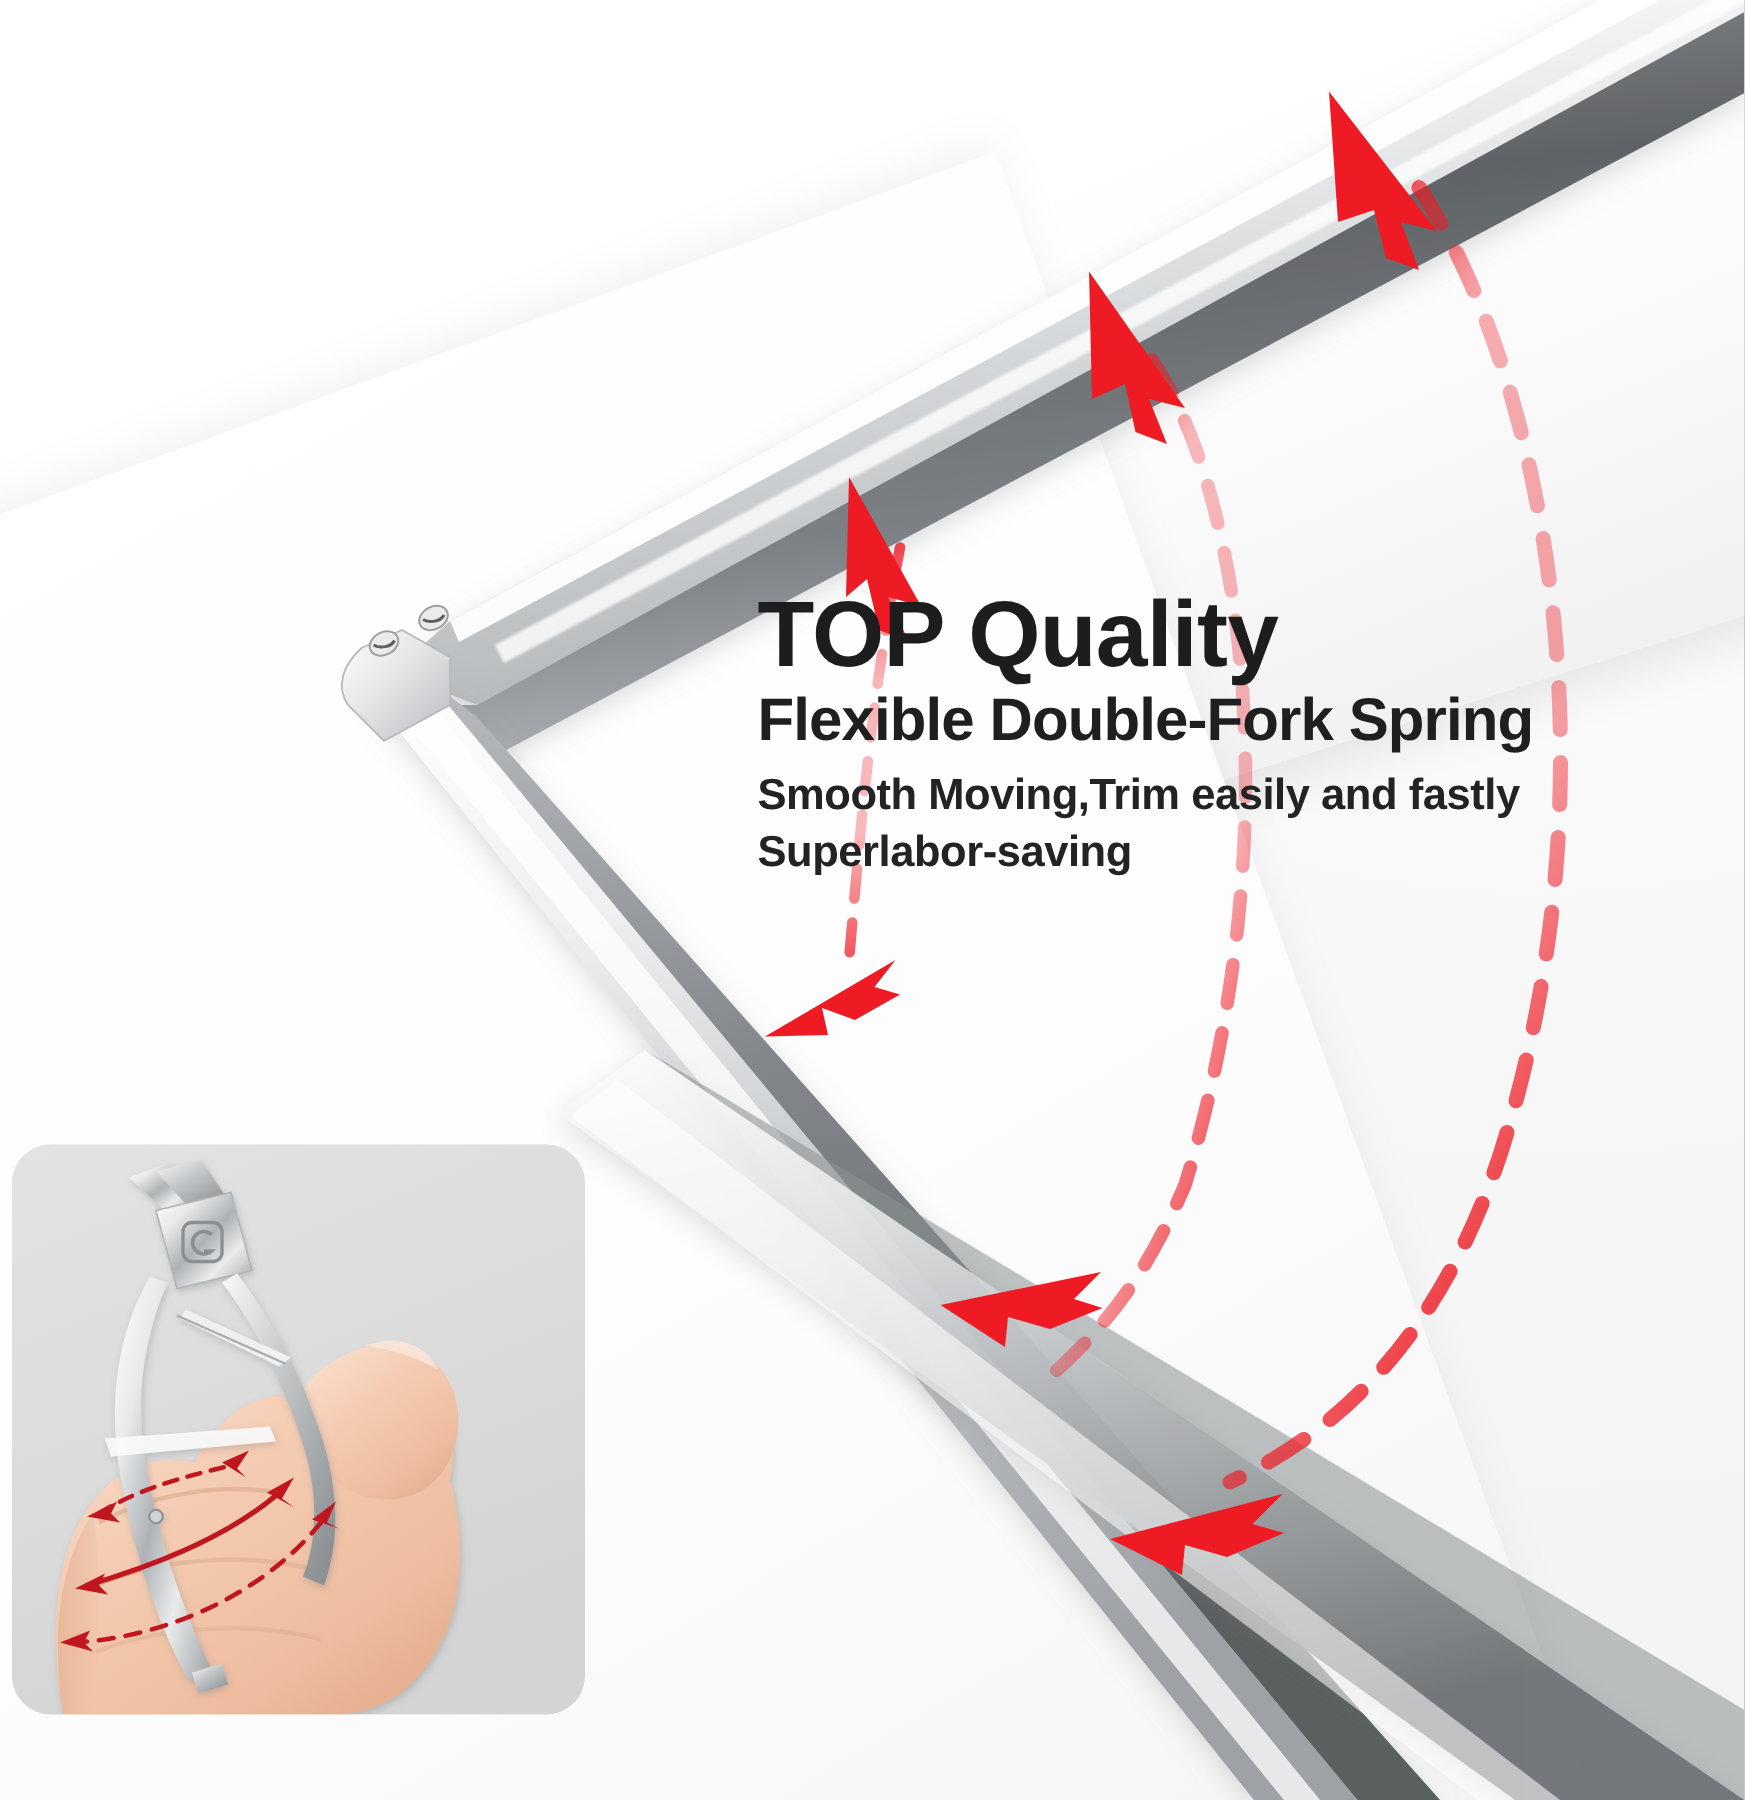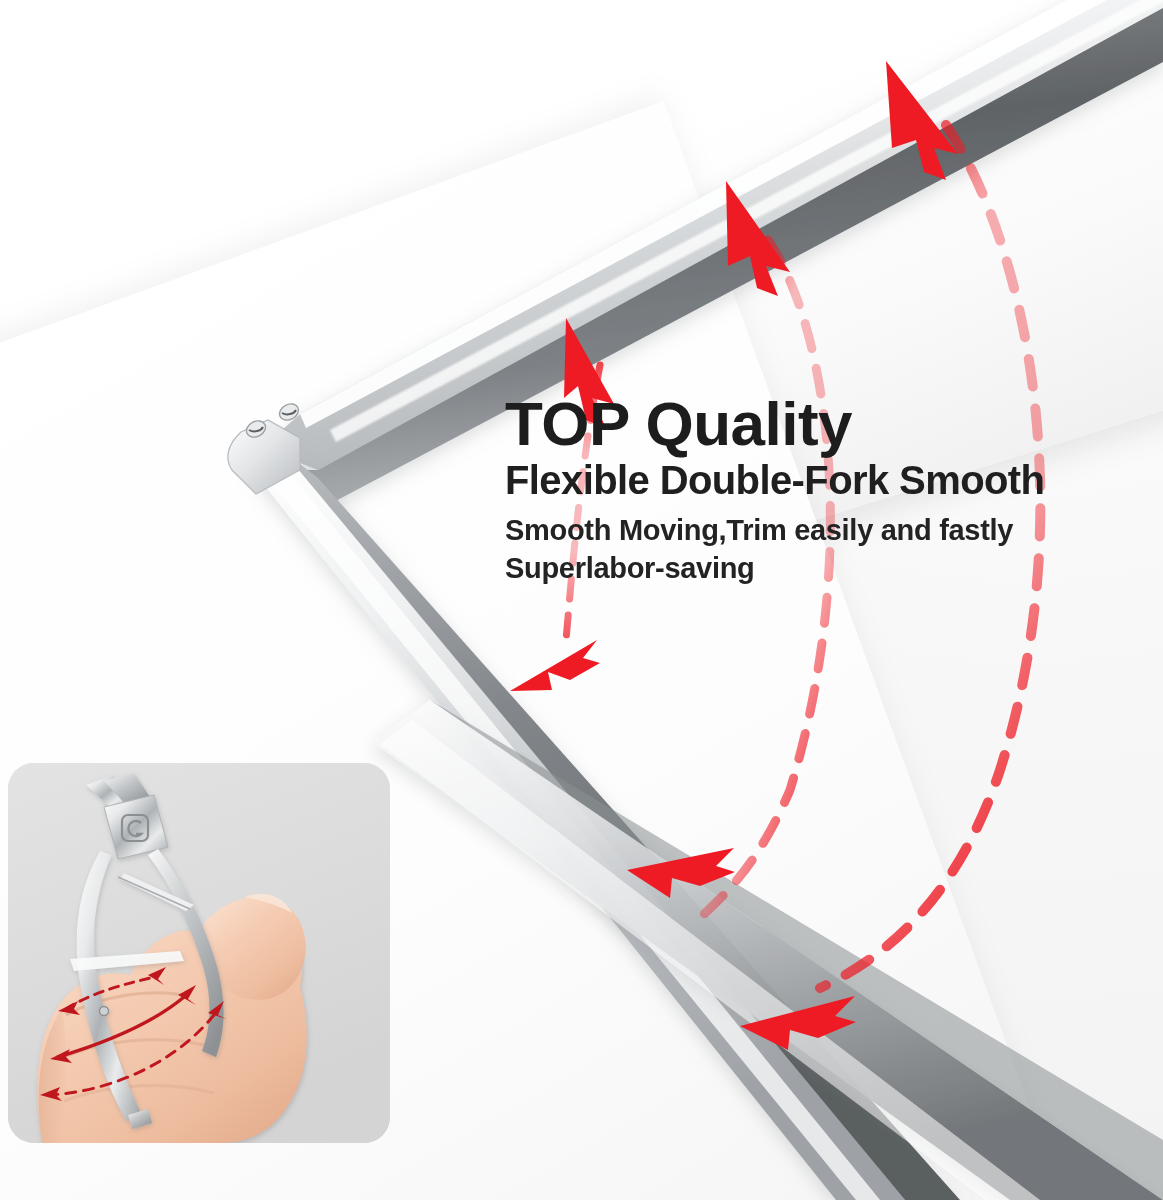--- a/index.html
+++ b/index.html
@@ -308,21 +308,21 @@
                  L 856 1022
                  L 818 1038
                  L 790 1030
                  L 788 1050 Z" fill="#ee1b24"></path>
       </g>
     </svg>
   </div>
 
   <div class="copy-block">
     <h1 class="headline">TOP Quality</h1>
-    <h2 class="subhead">Flexible Double-Fork Smooth</h2>
+    <h2 class="subhead">Flexible Double-Fork Spring</h2>
     <p class="bullet">Smooth Moving,Trim easily and fastly</p>
     <p class="bullet">Superlabor-saving</p>
   </div>
 
   <div class="inset-card">
     <svg viewBox="0 0 382 380" preserveAspectRatio="xMidYMid slice" aria-hidden="true">
       <defs>
         <linearGradient id="insetBg" x1="0" y1="0" x2="0.4" y2="1">
           <stop offset="0" stop-color="#e3e3e3"></stop>
           <stop offset="0.5" stop-color="#dcdcdc"></stop>

